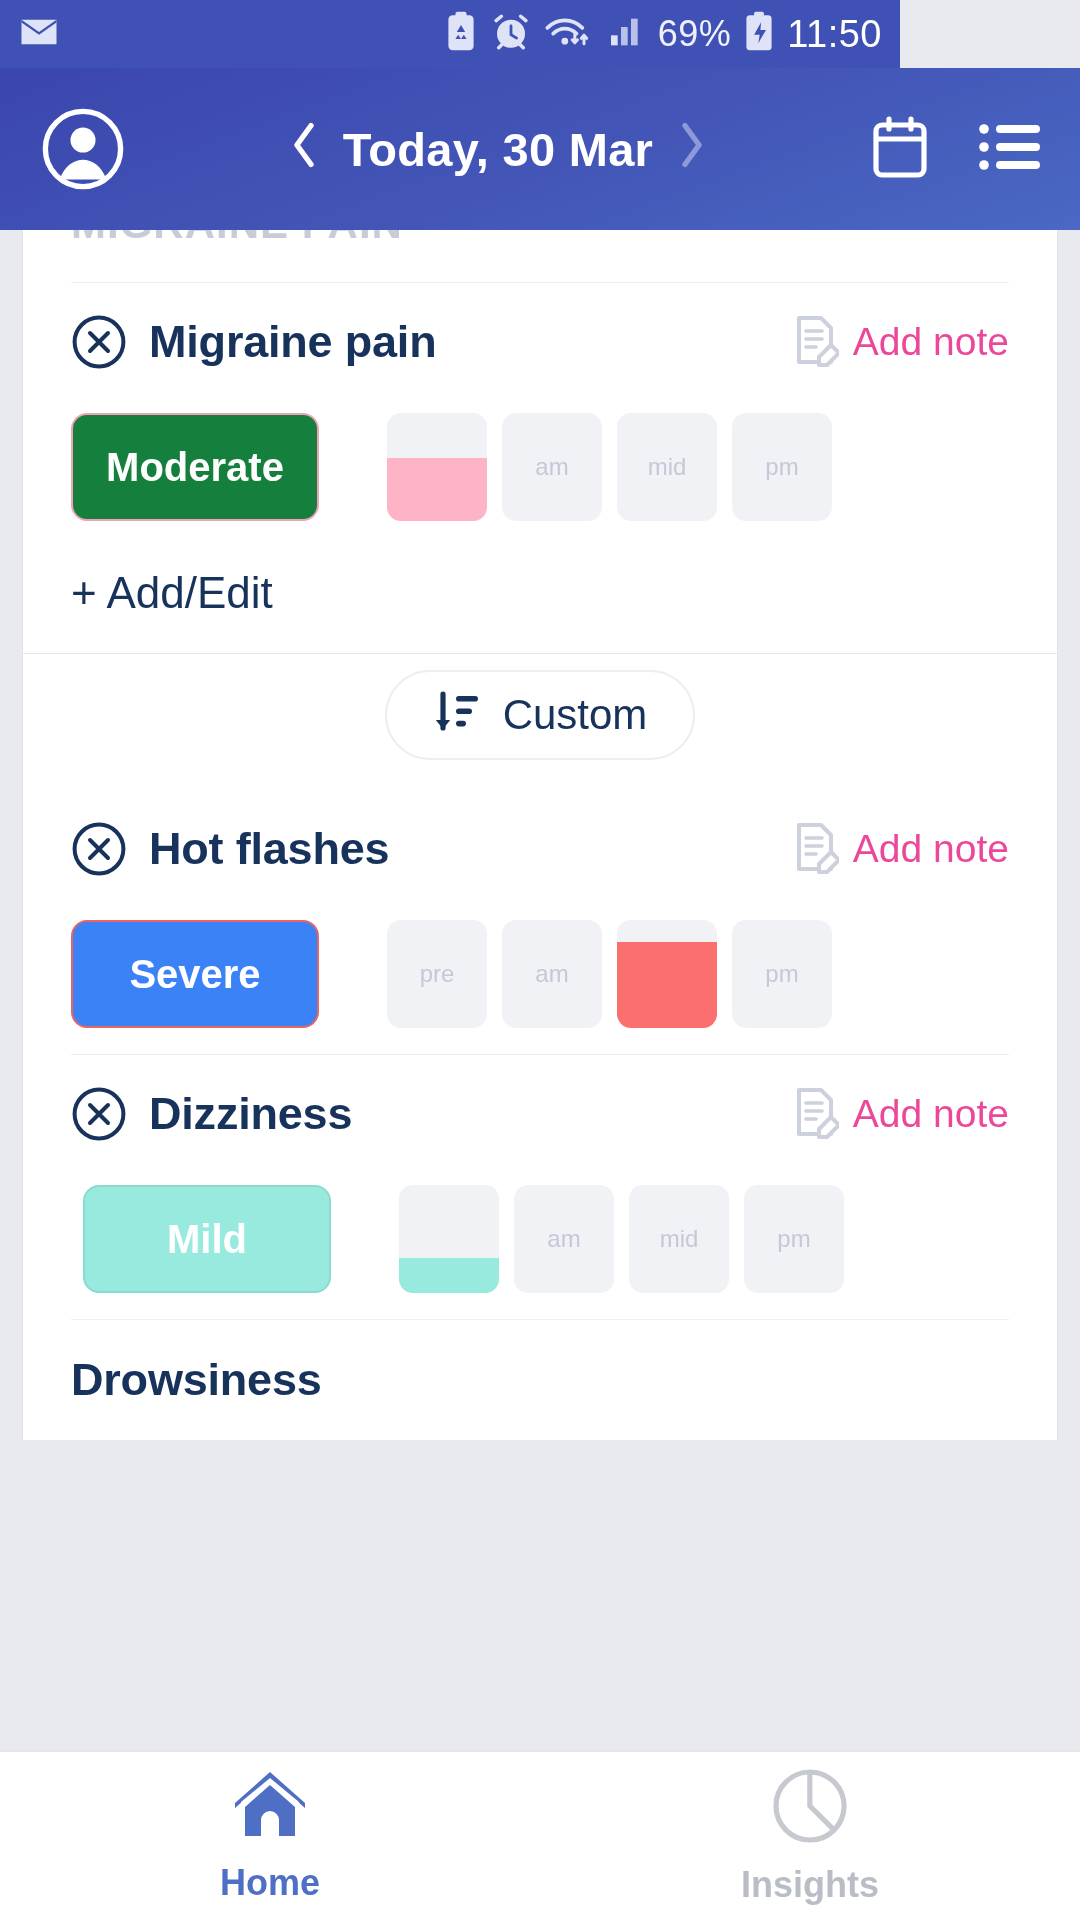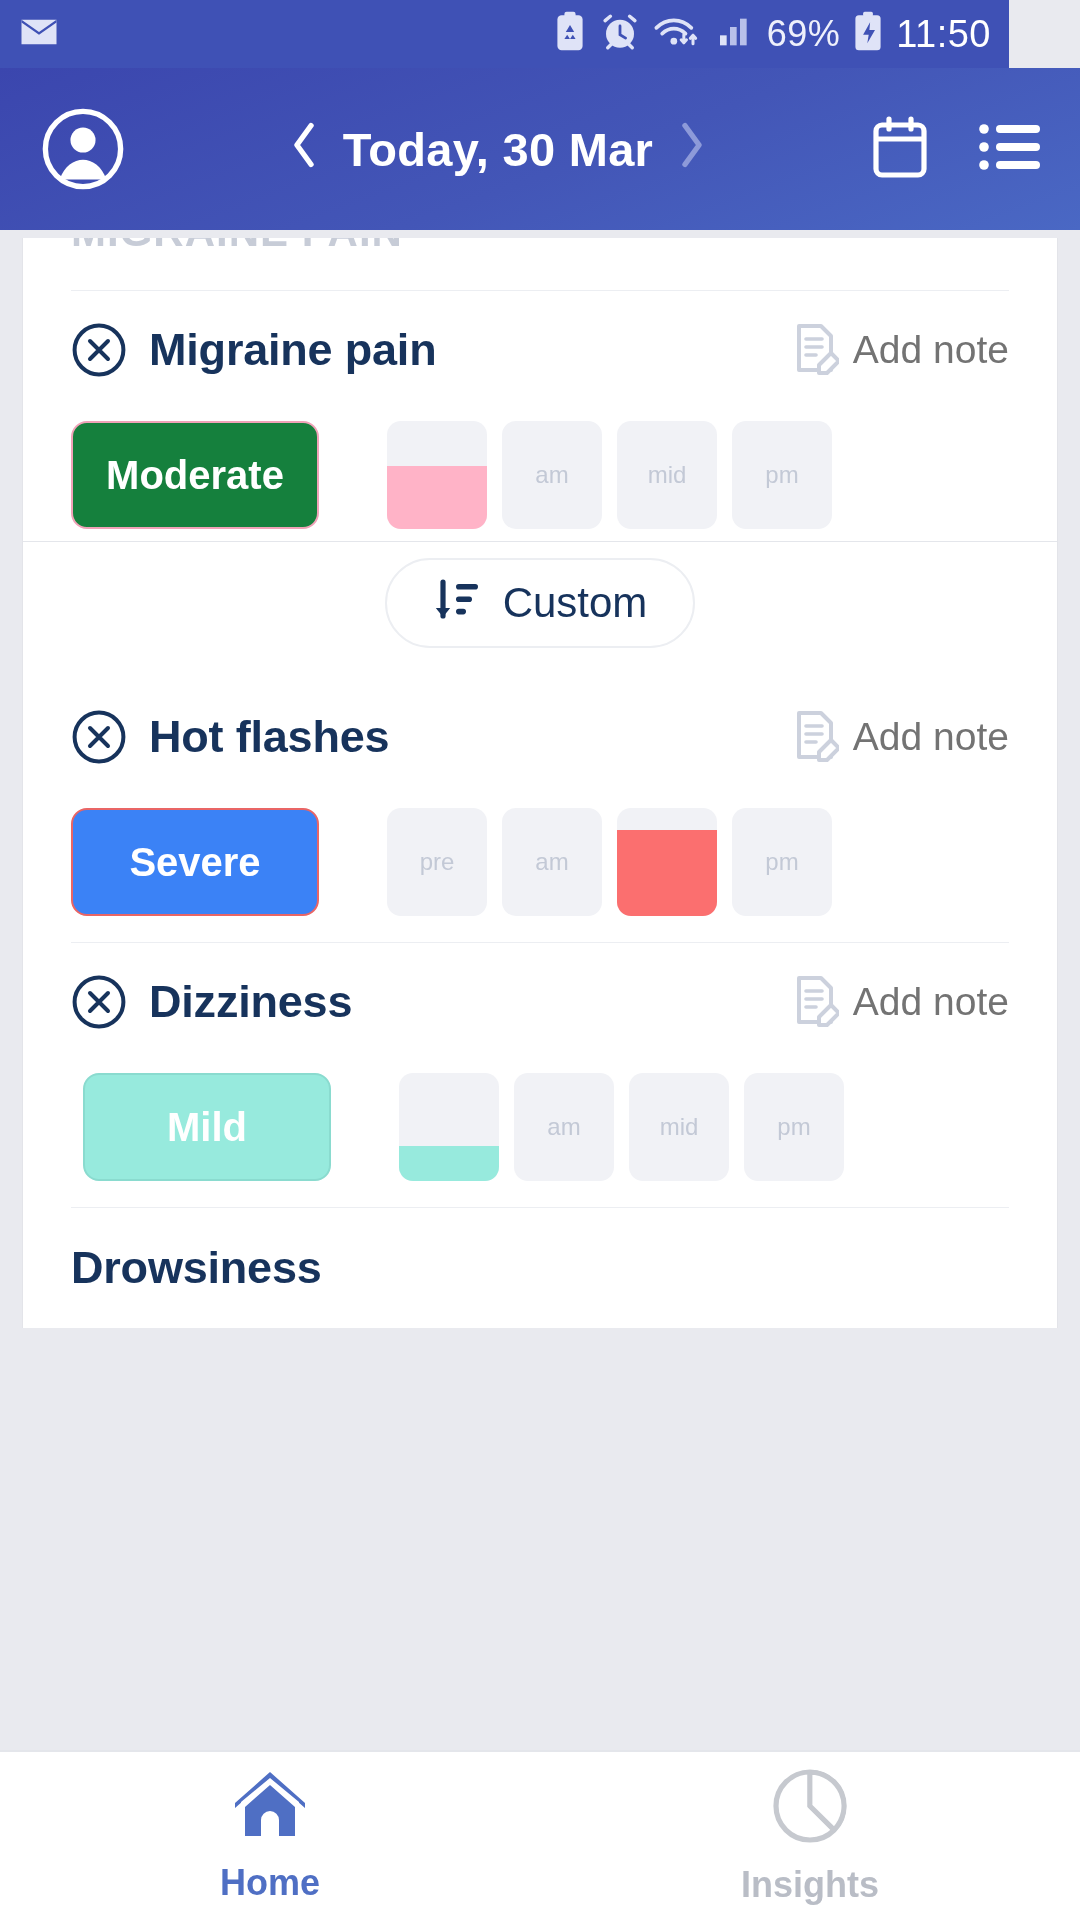--- a/index.html
+++ b/index.html
@@ -6,21 +6,21 @@
   html, body {
     width: 1080px; height: 1920px;
     background: #ffffff;
     font-family: "Liberation Sans", sans-serif;
     overflow: hidden;
   }
   .screen { position: relative; width: 1080px; height: 1920px; background: #e9eaef; }
 
   
   .statusbar {
-    position: absolute; top: 0; left: 0; width: 1009px; height: 68px;
+    position: absolute; top: 0; left: 0; width: 900px; height: 68px;
     background: #3f51b5;
     display: flex; align-items: center; padding: 0 18px;
   }
   .sb-left { display: flex; align-items: center; gap: 14px; }
   .sb-right { margin-left: auto; display: flex; align-items: center; gap: 12px; }
   .sb-text { color: #eef0fb; font-size: 36px; letter-spacing: 0.5px; }
   .sb-time { color: #ffffff; font-size: 38px; letter-spacing: 0.5px; }
   .ico { display: block; }
 
   
@@ -36,21 +36,21 @@
   .date-title { color: #ffffff; font-size: 47px; font-weight: 700; letter-spacing: 0.3px; white-space: nowrap; }
   .chev { width: 26px; height: 46px; flex: 0 0 auto; }
   .appbar-actions { display: flex; align-items: center; gap: 48px; flex: 0 0 auto; }
 
   
   .content {
     position: absolute; top: 230px; left: 0; width: 1080px; height: 1520px;
     background: #e9eaef; overflow: hidden;
   }
   .card {
-    position: absolute; left: 22px; top: 8px; width: 1036px;
+    position: absolute; left: 22px; top: 0; width: 1036px;
     background: #ffffff;
     border-left: 1px solid #e3e4e9; border-right: 1px solid #e3e4e9;
   }
   .cut-top { height: 52px; position: relative; overflow: hidden; }
   .cut-top .ghost {
     position: absolute; top: -30px; left: 48px;
     font-size: 42px; font-weight: 700; color: #9aa3b8; opacity: 0.55;
     letter-spacing: 1px;
   }
   .divider { height: 1px; background: #eceef2; margin: 0 48px; }
@@ -58,21 +58,21 @@
 
   .sym-block { padding: 0 48px; }
   .sym-head {
     display: flex; align-items: center; height: 118px;
   }
   .x-circle { width: 56px; height: 56px; flex: 0 0 auto; margin-right: 22px; }
   .sym-name {
     font-size: 45px; font-weight: 700; color: #17335c; letter-spacing: -0.2px;
   }
   .addnote { margin-left: auto; display: flex; align-items: center; gap: 14px; }
-  .addnote-label { font-size: 39px; color: #737373; font-weight: 400; }
+  .addnote-label { font-size: 39px; color: #ec4899; font-weight: 400; }
 
   .chip-row { display: flex; align-items: center; height: 132px; gap: 0; }
   .sev-pill {
     width: 248px; height: 108px; border-radius: 16px;
     display: flex; align-items: center; justify-content: center;
     color: #ffffff; font-size: 40px; font-weight: 700;
     margin-right: 68px; flex: 0 0 auto;
   }
   .sev-moderate { background: #15803d; border: 2px solid #f0a3b8; }
   .sev-severe   { background: #3b82f6; border: 2px solid #e96565; }
@@ -267,20 +267,23 @@
           </span>
           <span class="tod">
             <span class="tod-label">mid</span>
           </span>
           <span class="tod">
             <span class="tod-label">pm</span>
           </span>
         </div>
       </div>
 
+      <div class="addedit">
+        <span class="addedit-link">+ Add/Edit</span>
+      </div>
 
       <div class="section-sep"></div>
 
 
       <div class="sortbar">
         <span class="sort-pill">
           <span class="ico">
             <svg width="48" height="46" viewBox="0 0 24 23">
               <path d="M5 2v17" stroke="#17335c" stroke-width="2.6" stroke-linecap="round"></path>
               <path d="M1.4 15L5 19.5 8.6 15z" fill="#17335c"></path>

